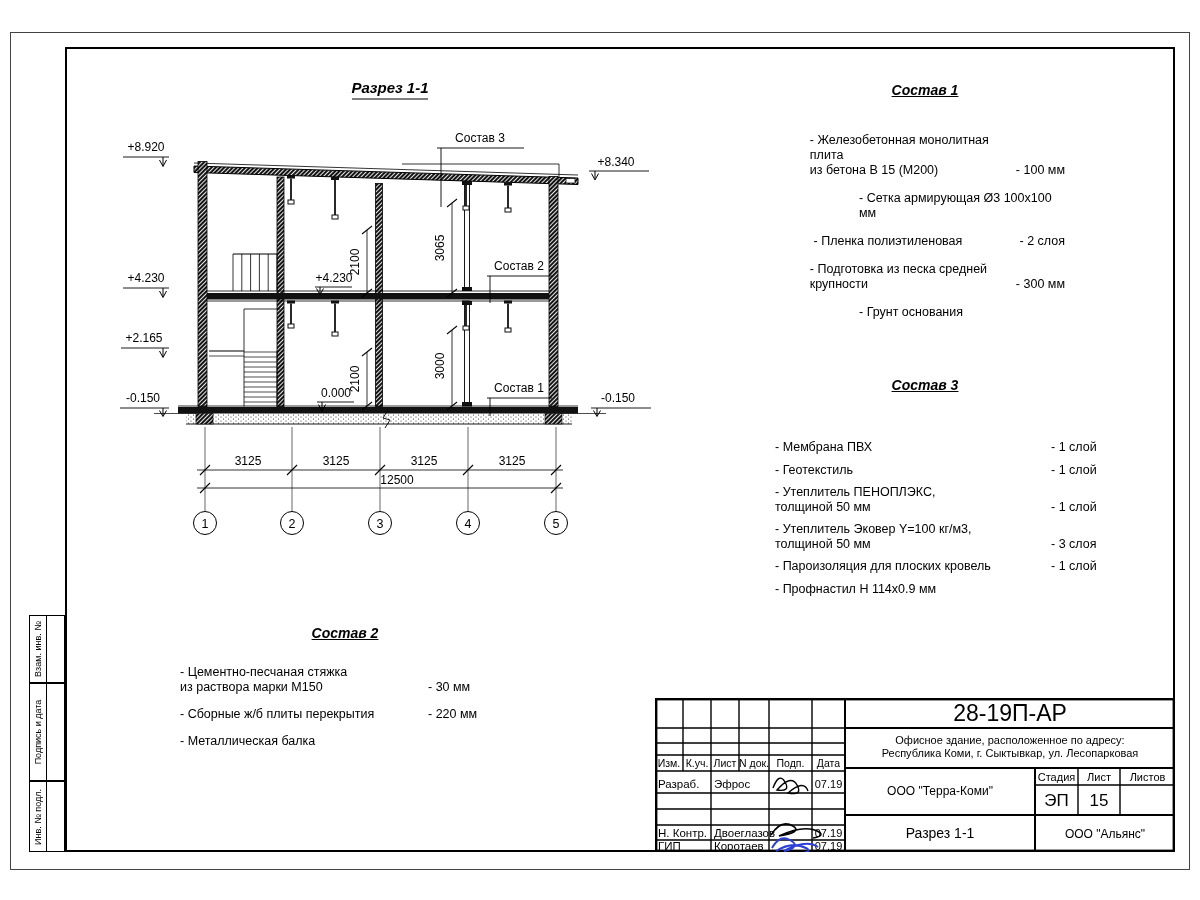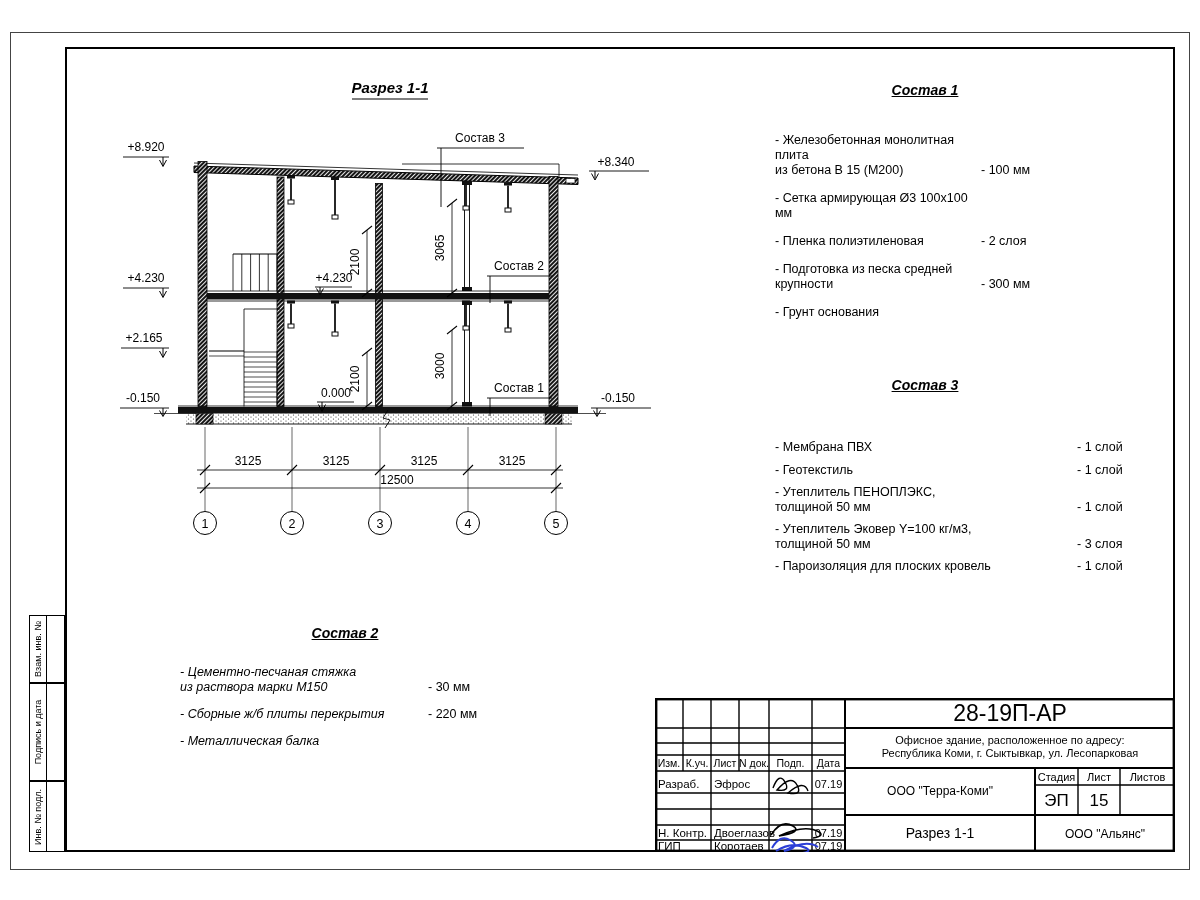--- a/index.html
+++ b/index.html
@@ -6,23 +6,23 @@
   body{width:1200px;height:900px;position:relative;font-family:"Liberation Sans",sans-serif;color:#000;overflow:hidden;}
   .outer-border{position:absolute;left:10px;top:32px;width:1180px;height:838px;border:1px solid #444;box-sizing:border-box;}
   .inner-frame{position:absolute;left:65px;top:47px;width:1110px;height:805px;border:2px solid #000;box-sizing:border-box;}
   svg{position:absolute;}
   svg text{font-family:"Liberation Sans",sans-serif;fill:#000;}
   .comp-header{position:absolute;font-size:14px;font-weight:bold;font-style:italic;text-decoration:underline;text-align:center;}
   .comp-list{position:absolute;font-size:12.5px;}
   .comp-list .row{display:flex;align-items:flex-end;}
   .comp-list .lbl{white-space:pre-line;line-height:15px;}
   .comp-list .val{line-height:15px;white-space:nowrap;}
-  .s1 .lbl{flex:0 0 206px;} .s1 .row{margin-bottom:13px;}
-  .s3 .lbl{flex:0 0 228px;line-height:14.5px;} .s3 .row{margin-bottom:8px;gap:48px;} .s3 .val{line-height:14.5px;margin-left:26px;}
-  .s2 .lbl{flex:0 0 248px;font-style:italic;} .s2 .row{margin-bottom:12px;}
+  .s1 .lbl{flex:0 0 206px;} .s1 .row{margin-bottom:13px;justify-content:flex-end;}
+  .s3 .lbl{flex:0 0 228px;line-height:14.5px;} .s3 .row{margin-bottom:8px;gap:48px;} .s3 .val{line-height:14.5px;}
+  .s2 .lbl{flex:0 0 248px;} .s2 .row{margin-bottom:12px;}
   .side-box{position:absolute;border:1.6px solid #000;box-sizing:border-box;background:#fff;}
   .side-box .divider{position:absolute;left:16px;top:0;bottom:0;border-left:1.4px solid #000;}
   .side-box .vtext{position:absolute;left:0;top:0;width:16px;height:100%;display:flex;align-items:center;justify-content:center;}
   .side-box .vtext span{transform:rotate(-90deg);white-space:nowrap;font-size:9px;}
 </style>
 </head>
 <body>
 
 <div class="outer-border"></div>
 <div class="inner-frame"></div>
@@ -308,20 +308,24 @@
     </div>
   <div class="row">
       <div class="lbl">- Утеплитель Эковер Y=100 кг/м3,
 толщиной 50 мм</div>
       <div class="val">- 3 слоя</div>
     </div>
   <div class="row">
       <div class="lbl">- Пароизоляция для плоских кровель</div>
       <div class="val">- 1 слой</div>
     </div>
+  <div class="row">
+      <div class="lbl">- Профнастил Н 114х0.9 мм</div>
+      <div class="val"></div>
+    </div>
 </div>
 
 <div class="comp-header" style="left:278px;top:625px;width:134px;">Состав 2</div>
 <div class="comp-list s2" style="left:180px;top:665px;width:310px;">
   <div class="row">
       <div class="lbl">- Цементно-песчаная стяжка
 из раствора марки М150</div>
       <div class="val">- 30 мм</div>
     </div>
   <div class="row">

